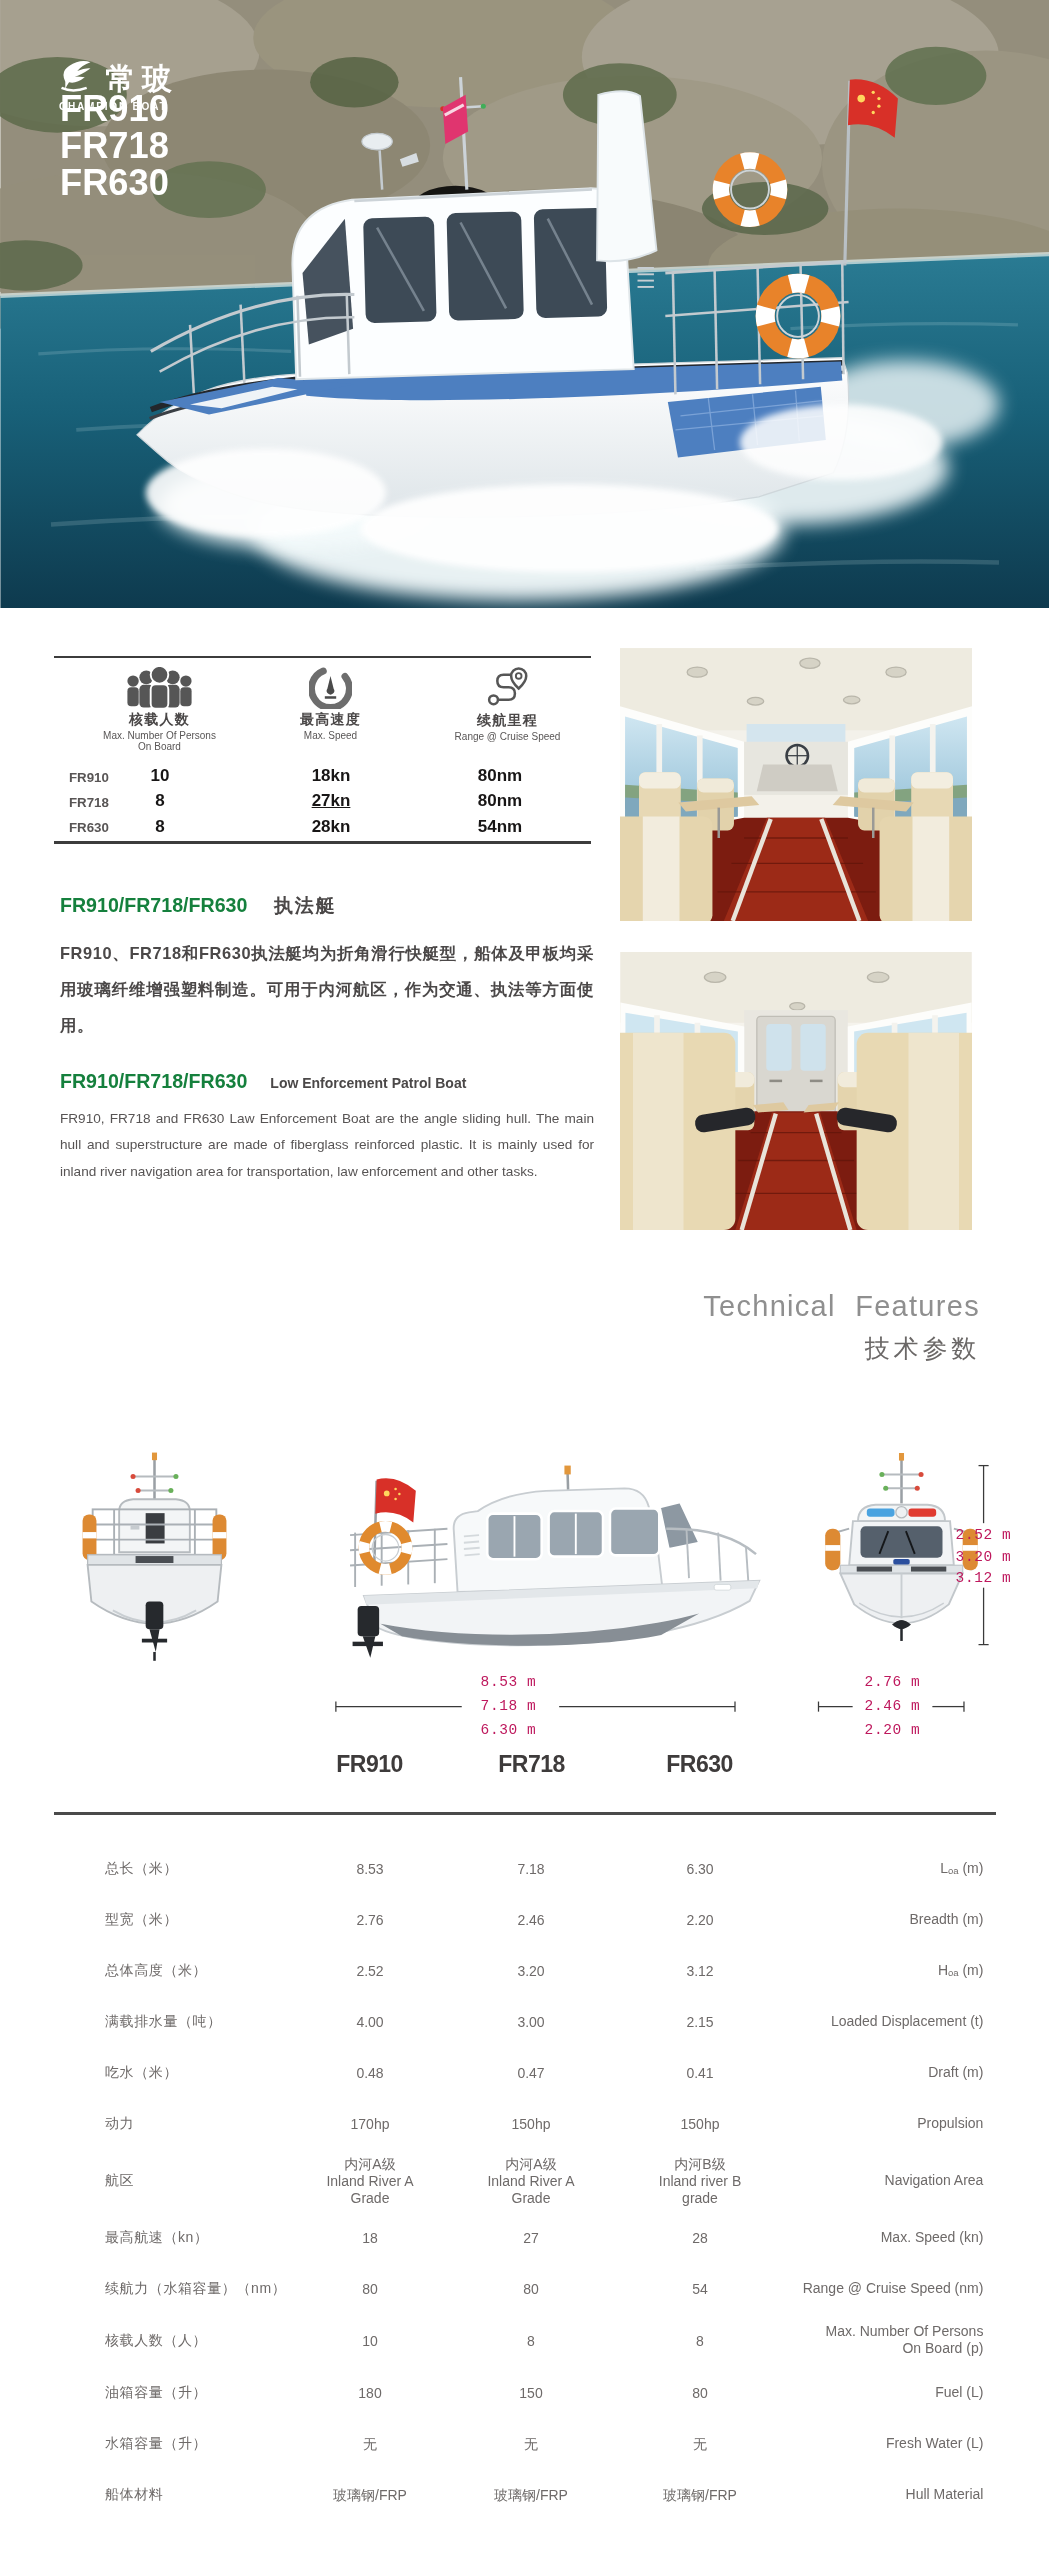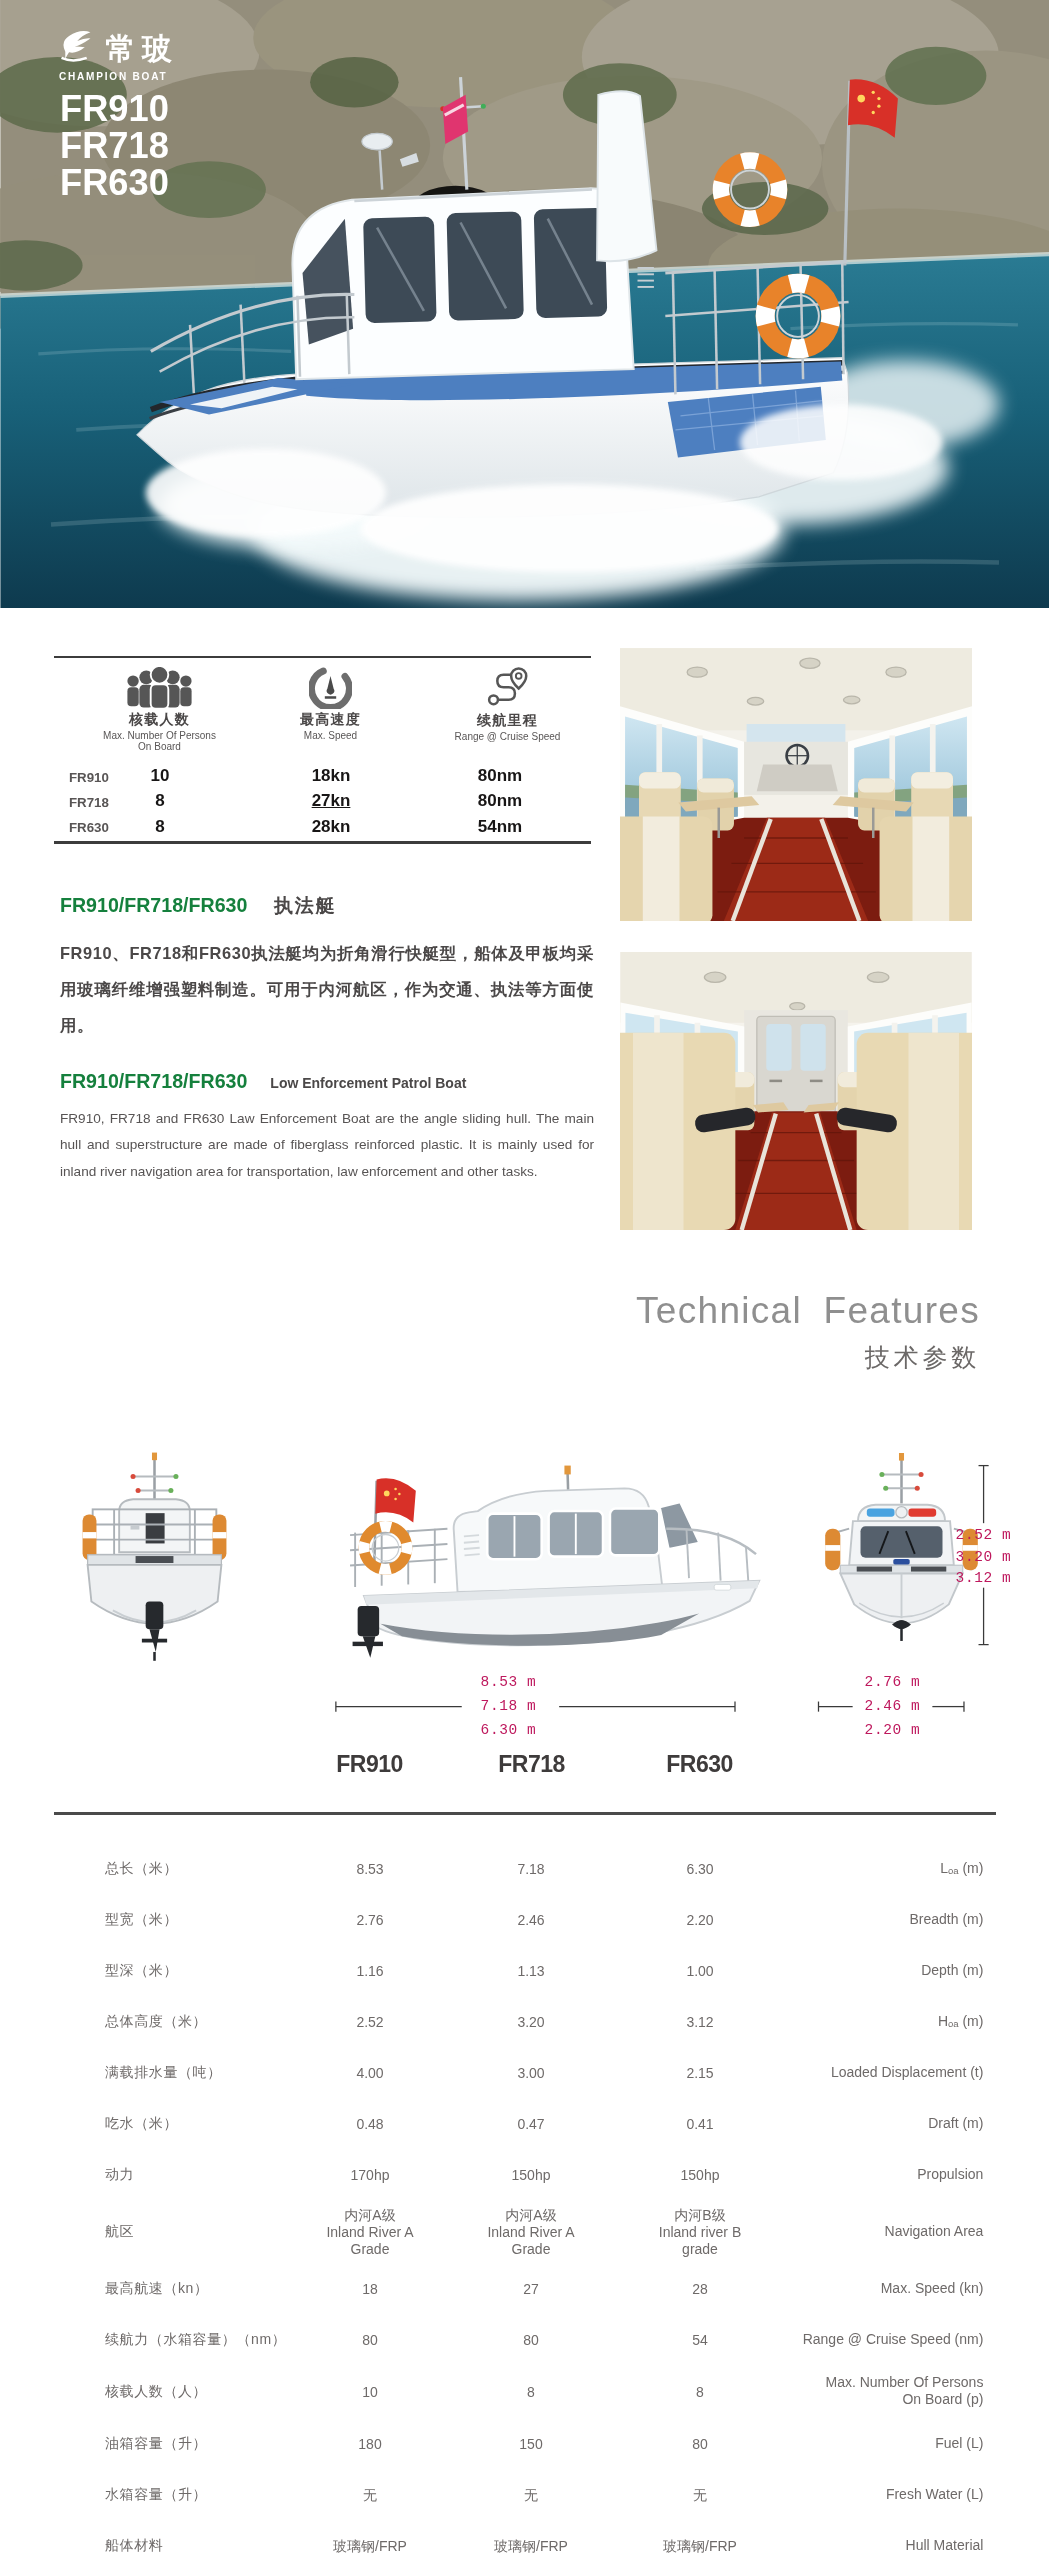--- a/index.html
+++ b/index.html
@@ -24,21 +24,21 @@
   .q-val{font-size:17px;font-weight:700;color:#181616;}
 
   
   .sec-title-models{font-size:19.6px;font-weight:700;color:#15803d;letter-spacing:0;}
   .sec-title-cn{font-size:19px;font-weight:700;color:#4b4848;margin-left:26.6px;letter-spacing:1.9px;}
   .sec-title-en{font-size:14px;font-weight:700;color:#4b4848;margin-left:23px;}
   .body-cn{font-size:16.4px;line-height:36px;text-align:justify;color:#4b4848;letter-spacing:0.6px;font-weight:bold;}
   .body-en{font-size:13.6px;line-height:26.6px;text-align:justify;color:#575454;}
 
   
-  .tf-en{font-size:37px;font-weight:400;color:#8f8f8f;letter-spacing:1.3px;word-spacing:10px;}
+  .tf-en{font-size:29px;font-weight:400;color:#8f8f8f;letter-spacing:1.3px;word-spacing:10px;}
   .tf-cn{font-size:25px;font-weight:400;color:#6b6867;letter-spacing:3.8px;margin-top:8.9px;}
 
   
   .dim{font-size:14.5px;color:#be185d;line-height:24px;text-align:center;letter-spacing:0.6px;
        font-family:"Liberation Mono","DejaVu Sans Mono",monospace;font-weight:400;}
 
   
   .tbl-model{font-size:24px;font-weight:700;color:#3e3b3b;letter-spacing:-0.6px;text-align:center;transform:scaleX(.96);}
   .thick-rule{left:54px;top:1812px;width:942px;height:3.2px;background:#4a4a4a;}
   .spec-rows{left:54px;top:1843px;width:942px;}
@@ -204,21 +204,21 @@
         </g>
 
         <ellipse cx="420" cy="780" rx="190" ry="70" fill="#ffffff" filter="url(#soft2)" opacity=".9"></ellipse>
         <ellipse cx="900" cy="836" rx="330" ry="70" fill="#ffffff" filter="url(#soft2)" opacity=".95"></ellipse>
         <ellipse cx="1330" cy="700" rx="160" ry="60" fill="#ffffff" filter="url(#soft2)" opacity=".85"></ellipse>
       </g>
     </svg>
 
     
     <div class="abs" style="left:59px;top:30px;">
-      <div style="display:flex;align-items:center;">
+      <div style="display:flex;align-items:center;margin-top:30px;">
         <svg width="39" height="37" viewBox="0 0 62 58">
           <path d="M10,34 Q2,18 16,9 Q34,-3 50,3 Q36,8 29,17 Q41,12 50,13 Q34,24 25,26 Q34,26 41,27 Q27,38 16,35 Q12,40 10,47 Z" fill="#ffffff"></path>
           <path d="M4,44 Q22,52 44,44" stroke="#ffffff" stroke-width="4" fill="none"></path>
         </svg>
         <div class="logo-cn" style="margin-left:7.6px;">常玻</div>
       </div>
       <div class="logo-en" style="margin-top:2.5px;">CHAMPION BOAT</div>
     </div>
     <div class="abs" style="left:60px;top:90px;">
       <div class="hero-model">FR910</div>
@@ -641,27 +641,20 @@
       <span class="cell unit">Lₒₐ (m)</span>
     </div>
     <div class="srow h80">
       <span class="cell lbl">型宽（米）</span>
       <span class="cell v v1">2.76</span>
       <span class="cell v v2">2.46</span>
       <span class="cell v v3">2.20</span>
       <span class="cell unit">Breadth (m)</span>
     </div>
     <div class="srow h80">
-      <span class="cell lbl">型深（米）</span>
-      <span class="cell v v1">1.16</span>
-      <span class="cell v v2">1.13</span>
-      <span class="cell v v3">1.00</span>
-      <span class="cell unit">Depth (m)</span>
-    </div>
-    <div class="srow h80">
       <span class="cell lbl">总体高度（米）</span>
       <span class="cell v v1">2.52</span>
       <span class="cell v v2">3.20</span>
       <span class="cell v v3">3.12</span>
       <span class="cell unit">Hₒₐ (m)</span>
     </div>
     <div class="srow h80">
       <span class="cell lbl">满载排水量（吨）</span>
       <span class="cell v v1">4.00</span>
       <span class="cell v v2">3.00</span>

